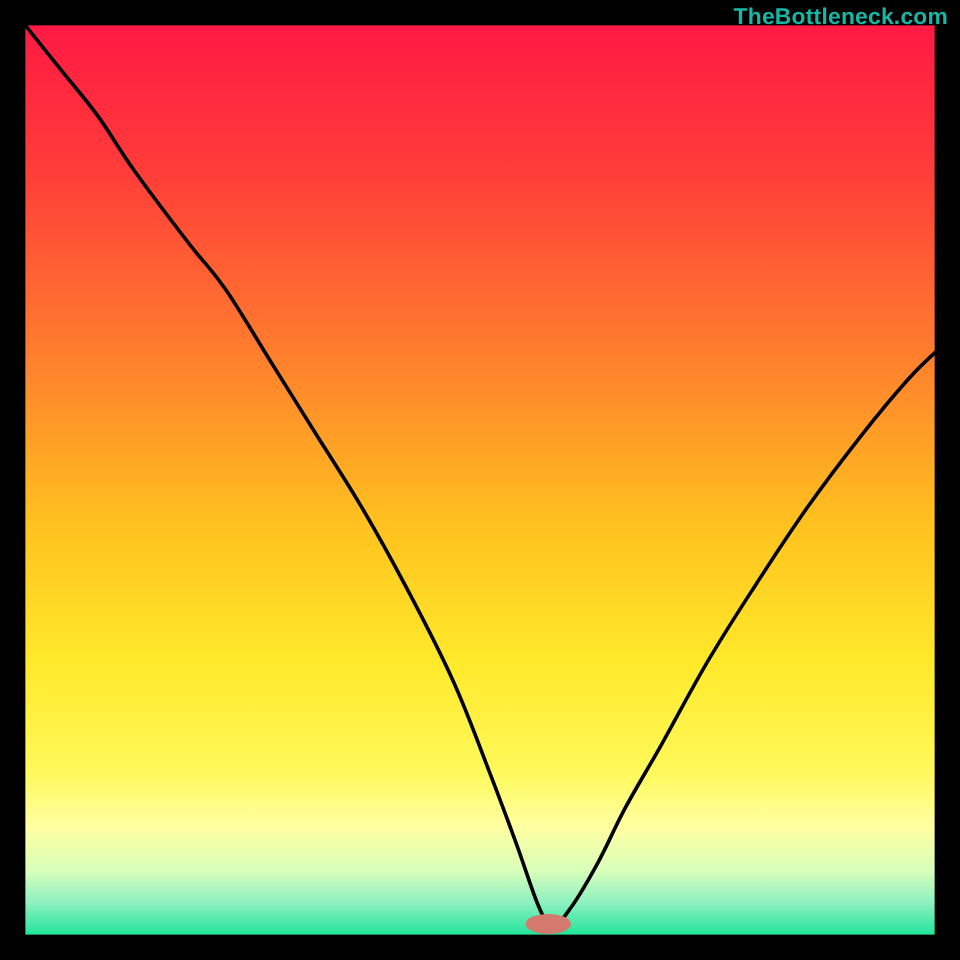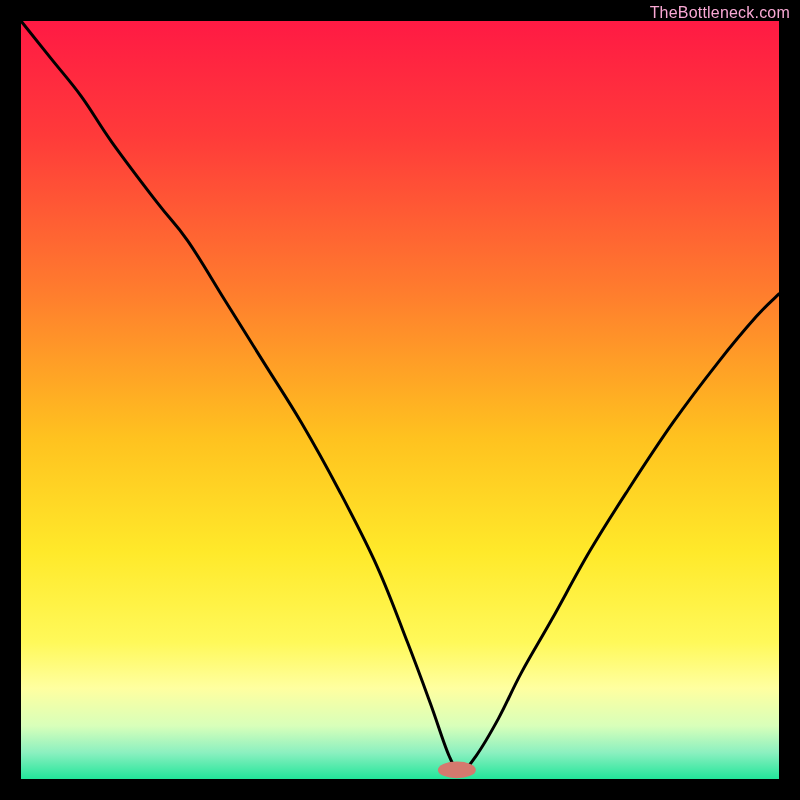--- a/index.html
+++ b/index.html
@@ -24,23 +24,23 @@
     width: 800px;
     height: 800px;
   }
   svg {
     display: block;
   }
   .attribution {
     position: absolute;
     top: 4px;
     right: 10px;
-    color: #f9a8d4;
-    font-size: 16px;
-    font-weight: 400;
+    color: #14b8a6;
+    font-size: 19px;
+    font-weight: 700;
     letter-spacing: 0.2px;
     font-family: Arial, Helvetica, sans-serif;
     user-select: none;
   }
 </style>
 </head>
 <body>
 
 <div class="frame">
   <div class="canvas-wrap">

